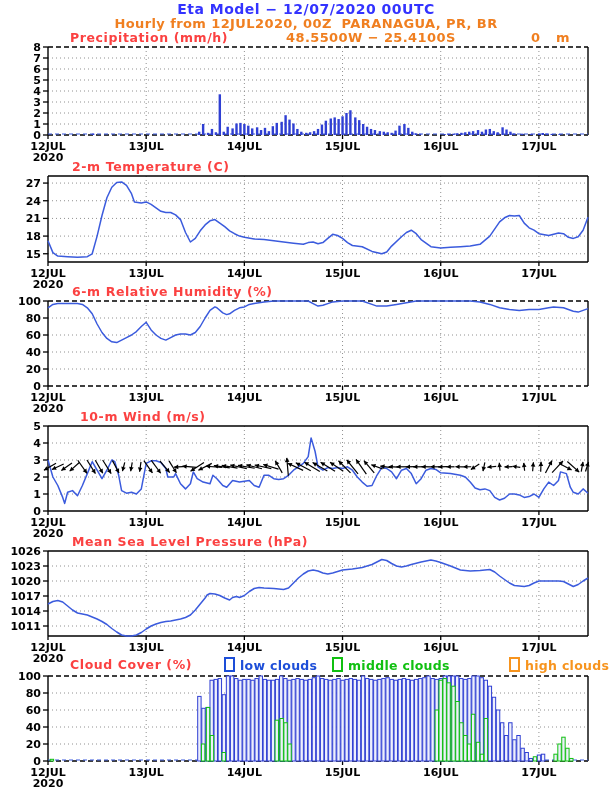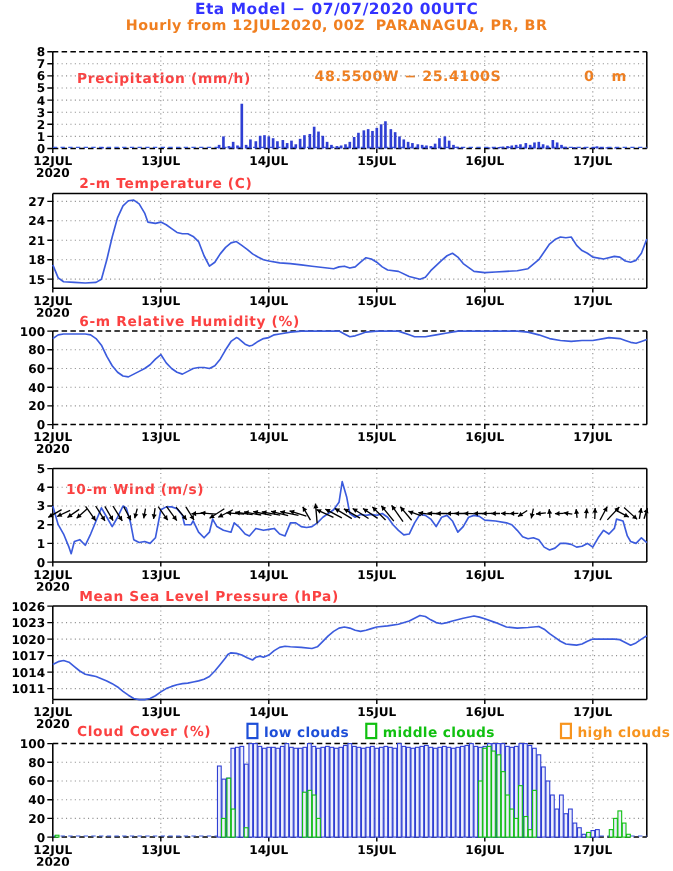--- a/index.html
+++ b/index.html
@@ -18,40 +18,40 @@
   .lgbox{display:inline-block;width:7px;height:11px;border:2px solid currentColor;
          vertical-align:-2px;margin-right:5px;background:#fff;}
   svg.chart{position:absolute;left:0;width:612px;display:block;}
   svg.chart text{font:bold 11px "DejaVu Sans",sans-serif;fill:#000;}
 </style>
 </head>
 <body>
 
 <div class="page">
 
-  <div class="hdr1">Eta Model − 07/07/2020 00UTC</div>
+  <div class="hdr1">Eta Model − 12/07/2020 00UTC</div>
   <div class="hdr2">Hourly from 12JUL2020, 00Z  PARANAGUA, PR, BR</div>
 
-  <div class="trow" style="top:30px;margin-top:33px;">
+  <div class="trow" style="top:30px;">
     <span class="ptitle" style="left:70px;">Precipitation (mm/h)</span>
     <span class="coords" style="left:286px;">48.5500W − 25.4100S</span>
     <span class="coords" style="left:531px;">0</span>
     <span class="coords" style="left:556px;">m</span>
   </div>
 
   <div class="trow" style="top:159px;">
     <span class="ptitle" style="left:72px;">2-m Temperature (C)</span>
   </div>
 
   <div class="trow" style="top:284px;">
     <span class="ptitle" style="left:72px;">6-m Relative Humidity (%)</span>
   </div>
 
   <div class="trow" style="top:409px;">
-    <span class="ptitle" style="left:60px;margin-top:28px;">10-m Wind (m/s)</span>
+    <span class="ptitle" style="left:80px;">10-m Wind (m/s)</span>
   </div>
 
   <div class="trow" style="top:534px;">
     <span class="ptitle" style="left:72px;text-align:center;">Mean Sea Level Pressure (hPa)</span>
   </div>
 
   <div class="trow" style="top:643px;margin-top:14px;">
     <span class="ptitle" style="left:70px;">Cloud Cover (%)</span>
     <span class="lgitem" id="lg-low" style="left: 224px; color: #1d4ed8;"><span class="lgbox"></span><span>low clouds</span></span>
     <span class="lgitem" id="lg-mid" style="left: 332px; color: rgb(16, 192, 16);"><span class="lgbox"></span><span>middle clouds</span></span>

